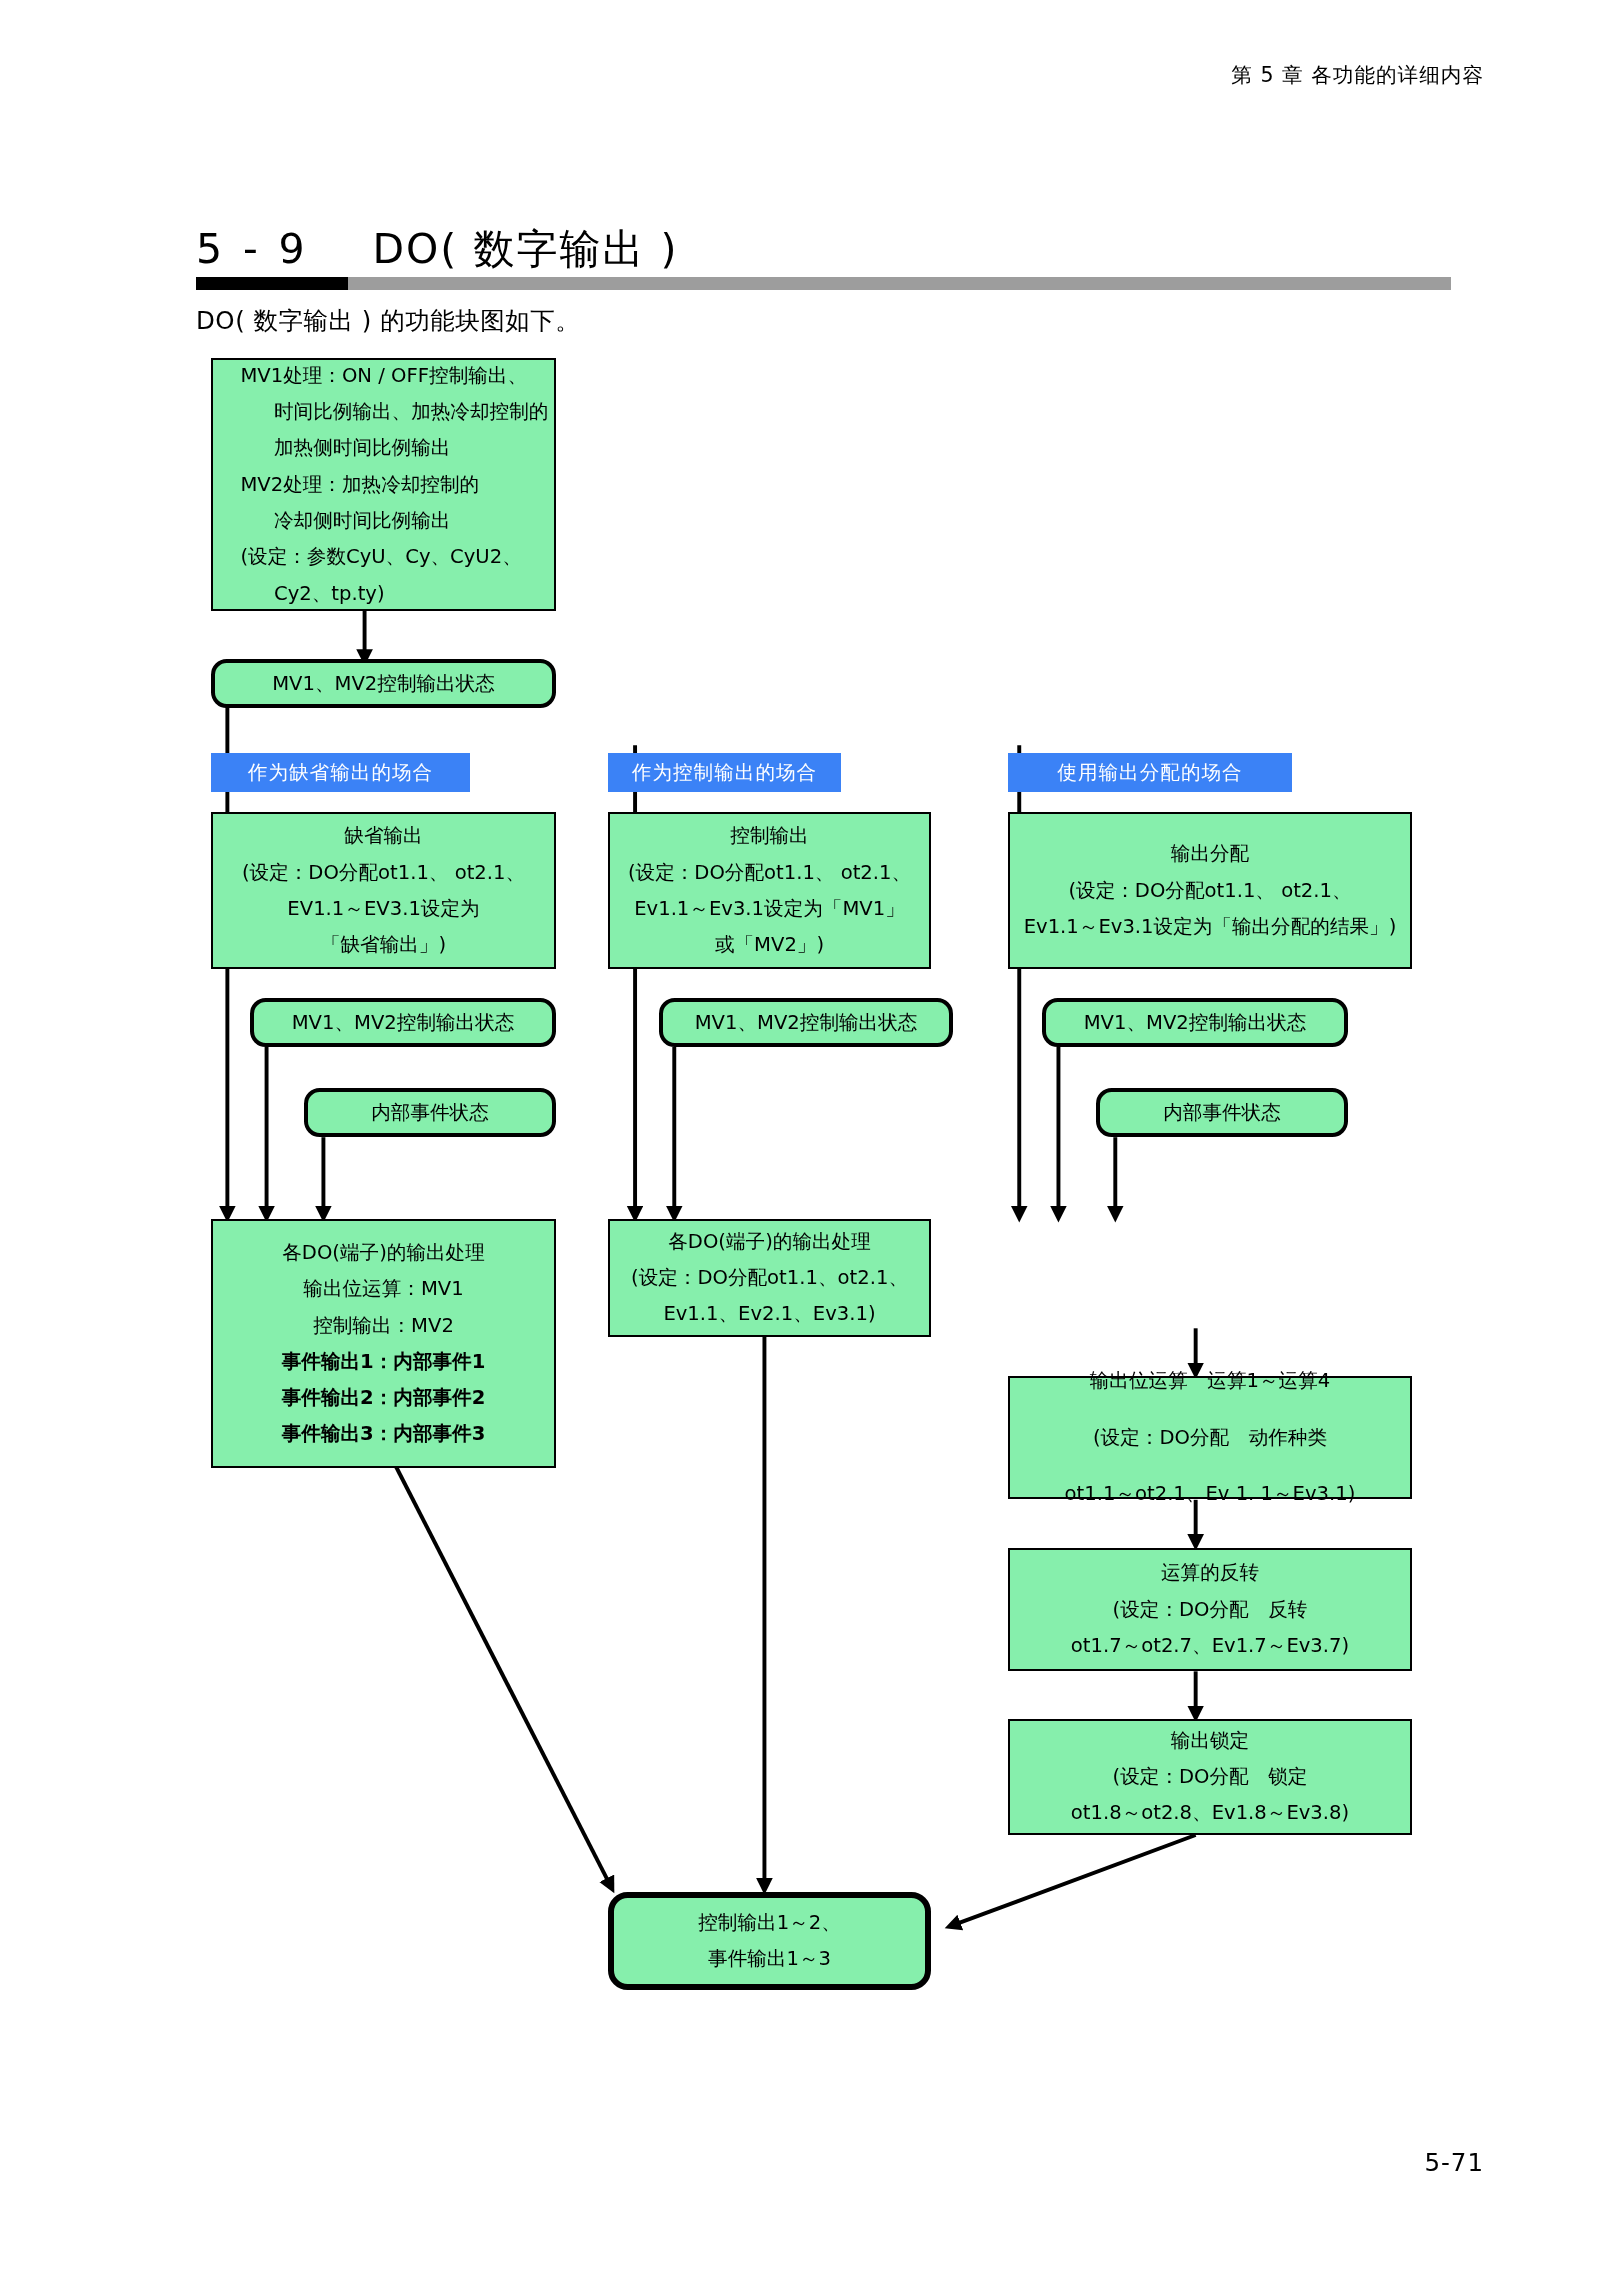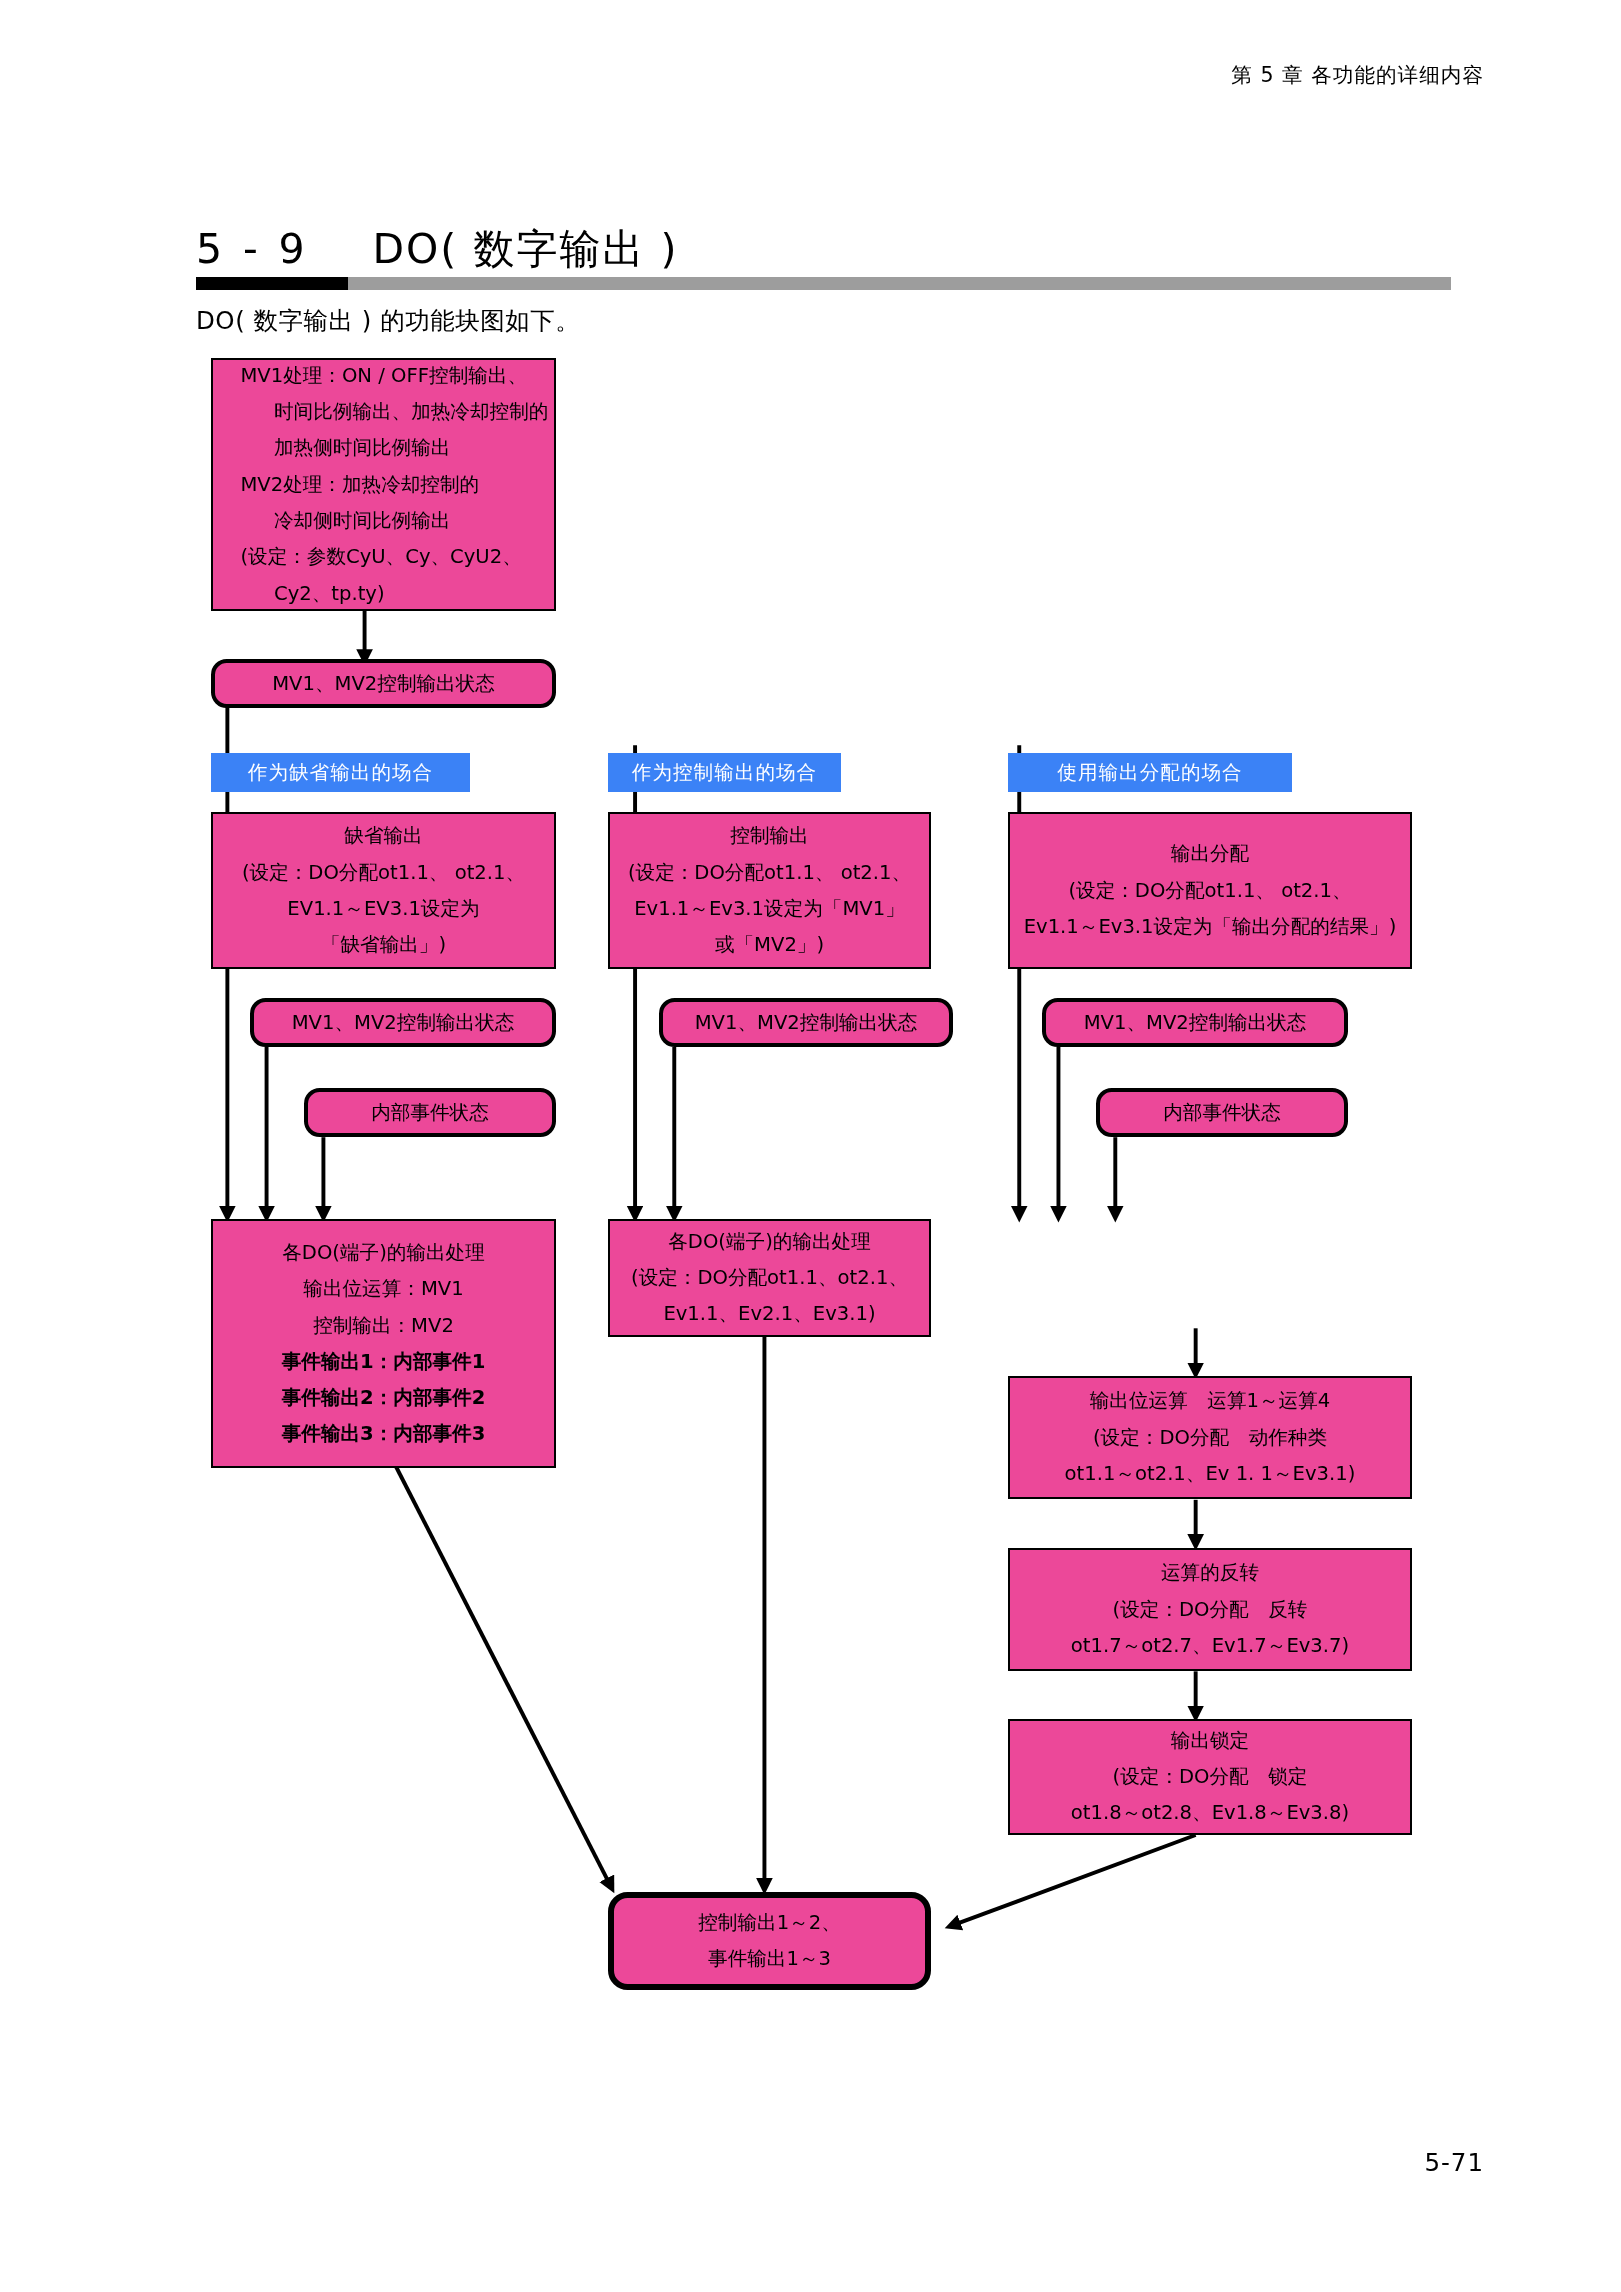--- a/index.html
+++ b/index.html
@@ -35,21 +35,21 @@
     position:absolute; left:196px; top:304px;
     font-size:24.5px; letter-spacing:0.5px; white-space:nowrap;
   }
 
   
   #flow { position:absolute; left:0; top:0; width:1621px; height:2293px; }
 
   
   .node {
     position:absolute; box-sizing:border-box;
-    background:#ec4899; border:2.9px solid #000000;
+    background:#86efac; border:2.9px solid #000000;
     display:flex; flex-direction:column; justify-content:center;
     z-index:3;
   }
   .node.round { border-width:4.9px; border-radius:15.7px; }
   .node.banner {
     background:#3b82f6; border:none; color:#ffffff;
     align-items:center; justify-content:center;
   }
   .node.banner .ln { font-size:19.6px; letter-spacing:1px; }
   .ln { font-size:19.6px; line-height:1.0; white-space:nowrap; }
@@ -193,21 +193,21 @@
     <div class="ln c bold">事件输出3：内部事件3</div>
   </div>
 
   <div class="node" style="left:608px; top:1219px; width:323px; height:118px; align-items:center; padding:13.7px 0;">
     <div class="ln c row-gap">各DO(端子)的输出处理</div>
     <div class="ln c row-gap">(设定：DO分配ot1.1、ot2.1、</div>
     <div class="ln c">Ev1.1、Ev2.1、Ev3.1)</div>
   </div>
 
 
-  <div class="node" style="left:1008px; top:1376px; width:404px; height:123px; align-items:center; padding:11.8px 0;">
+  <div class="node" style="left:1008px; top:1376px; width:404px; height:123px; align-items:center; padding:11.8px 0;gap:20px;">
     <div class="ln c row-gap">输出位运算　运算1～运算4</div>
     <div class="ln c row-gap">(设定：DO分配　动作种类</div>
     <div class="ln c">ot1.1～ot2.1、Ev 1. 1～Ev3.1)</div>
   </div>
 
   <div class="node" style="left:1008px; top:1548px; width:404px; height:123px; align-items:center; padding:11.8px 0;">
     <div class="ln c row-gap">运算的反转</div>
     <div class="ln c row-gap">(设定：DO分配　反转</div>
     <div class="ln c">ot1.7～ot2.7、Ev1.7～Ev3.7)</div>
   </div>

